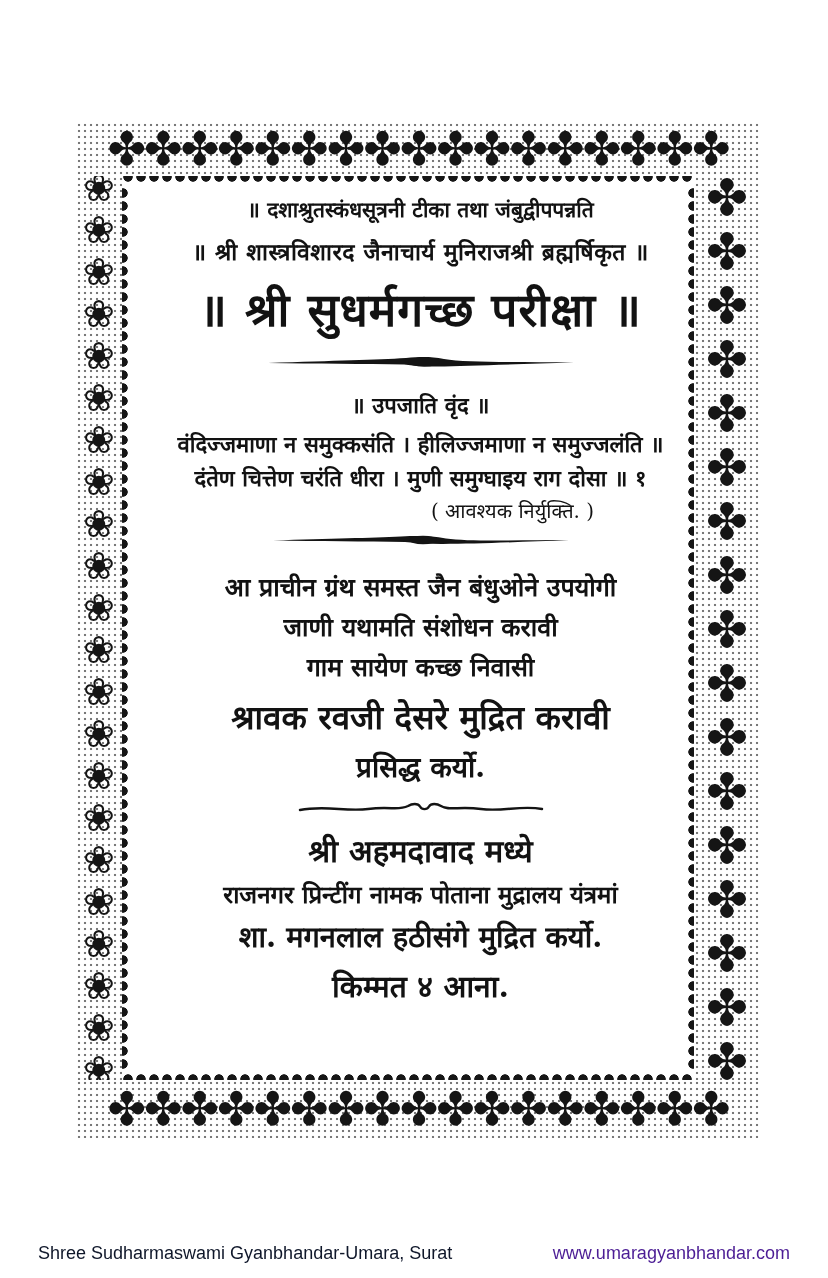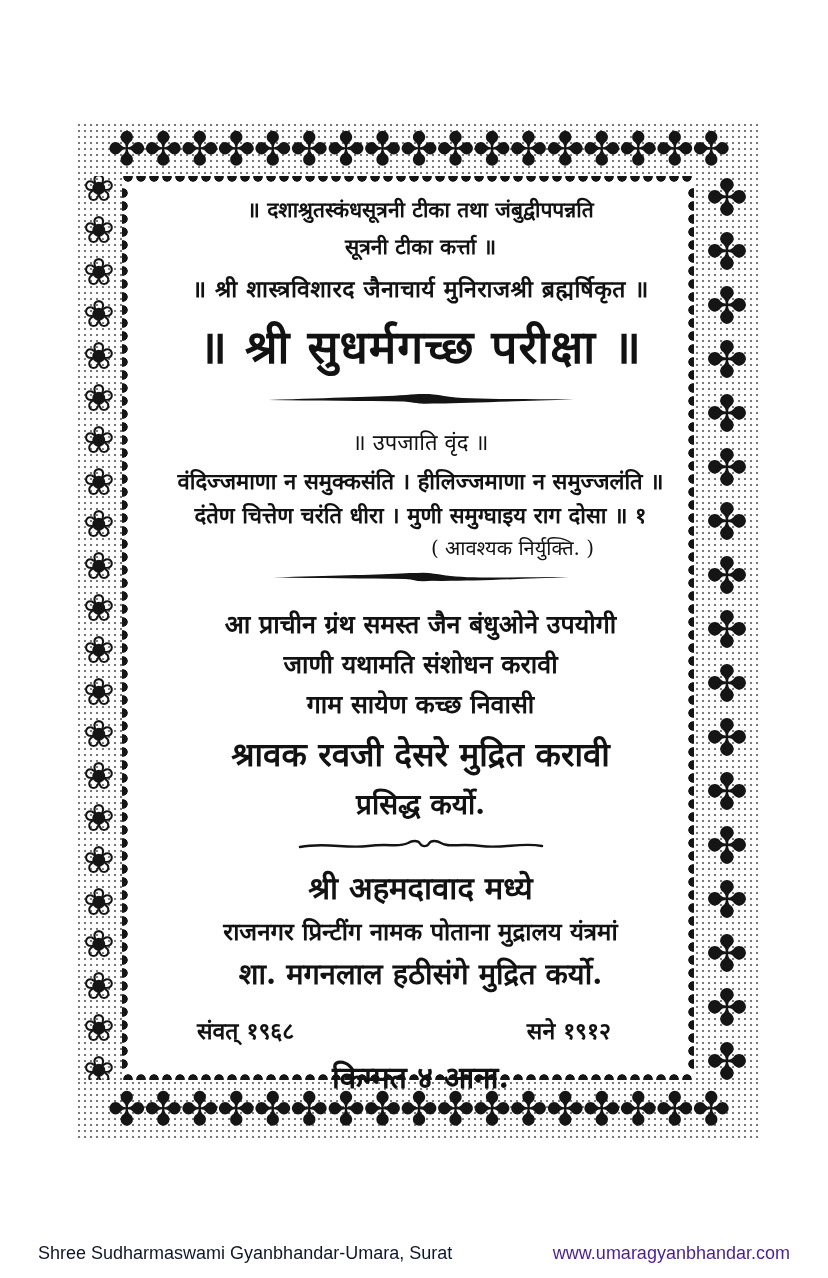--- a/index.html
+++ b/index.html
@@ -60,21 +60,21 @@
   
   .content {
     position:absolute;
     left:135px; right:122px; top:192px; bottom:200px;
     text-align:center;
   }
   .hdr-note   { font-size:21px; font-weight:bold; line-height:1.75; }
   .author     { font-size:23px; font-weight:bold; margin-top:6px; letter-spacing:.5px; }
   .main-title { font-size:46px; font-weight:bold; margin-top:10px; letter-spacing:1px; white-space:nowrap; }
   .rule       { display:block; margin:16px auto 20px; }
-  .meter      { font-size:22px; font-weight:normal; margin-top:2px; }
+  .meter      { font-size:22px; font-weight:bold; margin-top:2px; }
   .verse      { font-size:22px; font-weight:bold; line-height:1.55; margin-top:8px; white-space:nowrap; }
   .verse2     { font-size:22px; font-weight:bold; line-height:1.55; white-space:nowrap; }
   .source     { font-size:20px; font-weight:normal; margin-top:2px; transform:translateX(92px); }
   .rule2      { display:block; margin:10px auto 22px; }
   .note1      { font-size:25px; font-weight:bold; line-height:1.6;margin-top:13px; }
   .note-big   { font-size:33px; font-weight:bold; margin-top:6px; white-space:nowrap; }
   .note-pub   { font-size:28px; font-weight:bold; margin-top:8px; }
   .rule3      { display:block; margin:14px auto 12px; }
   .pub1       { font-size:31px; font-weight:bold; }
   .pub2       { font-size:24px; font-weight:bold; margin-top:6px; white-space:nowrap; }
@@ -104,21 +104,20 @@
     <div class="sc sc-top"></div>
     <div class="sc sc-bottom"></div>
     <div class="sc sc-left"></div>
     <div class="sc sc-right"></div>
   </div>
 
   <div class="content">
 
     <div class="hdr-note">
       <div>॥ दशाश्रुतस्कंधसूत्रनी टीका तथा जंबुद्वीपपन्नति</div>
-      <div>सूत्रनी टीका कर्त्ता ॥</div>
     </div>
 
     <div class="author">॥ श्री शास्त्रविशारद जैनाचार्य मुनिराजश्री ब्रह्मर्षिकृत ॥</div>
 
     <div class="main-title">॥ श्री सुधर्मगच्छ परीक्षा ॥</div>
 
     <svg class="rule" width="310" height="14" viewBox="0 0 310 14">
       <path d="M2 8 C70 5.5 110 5 140 3 C155 1.5 165 1.5 178 4 C200 8 250 6.5 308 7.5 C250 9 200 11 172 11.5 C158 11.8 148 11 138 9.5 C100 9 50 8.8 2 8 Z" fill="#141414"></path>
       <ellipse cx="158" cy="7" rx="16" ry="4.6" fill="#141414"></ellipse>
     </svg>
@@ -142,24 +141,20 @@
     <div class="note-pub">प्रसिद्ध कर्यो.</div>
 
     <svg class="rule3" width="250" height="18" viewBox="0 0 250 18">
       <path d="M4 11 C30 6 50 13 72 10 C95 7 102 12 112 7 C116 4.5 122 4 124 7.5 C126 11 131 11 133 7.5 C135 4 141 4.5 145 7 C153 12 163 7 185 10 C207 13 225 6 246 10" fill="none" stroke="#141414" stroke-width="2.4" stroke-linecap="round"></path>
     </svg>
 
     <div class="pub1">श्री अहमदावाद मध्ये</div>
     <div class="pub2">राजनगर प्रिन्टींग नामक पोताना मुद्रालय यंत्रमां</div>
     <div class="pub3">शा. मगनलाल हठीसंगे मुद्रित कर्यो.</div>
 
-    <div class="years">
-      <span>संवत् १९६८</span>
-      <span>सने १९१२</span>
-    </div>
 
     <div class="price">किम्मत ४ आना.</div>
 
   </div>
 
   <div class="footer">
     <span style="color: #0f172a;">Shree Sudharmaswami Gyanbhandar-Umara, Surat</span>
     <span style="color: #4c1d95;">www.umaragyanbhandar.com</span>
   </div>
 

